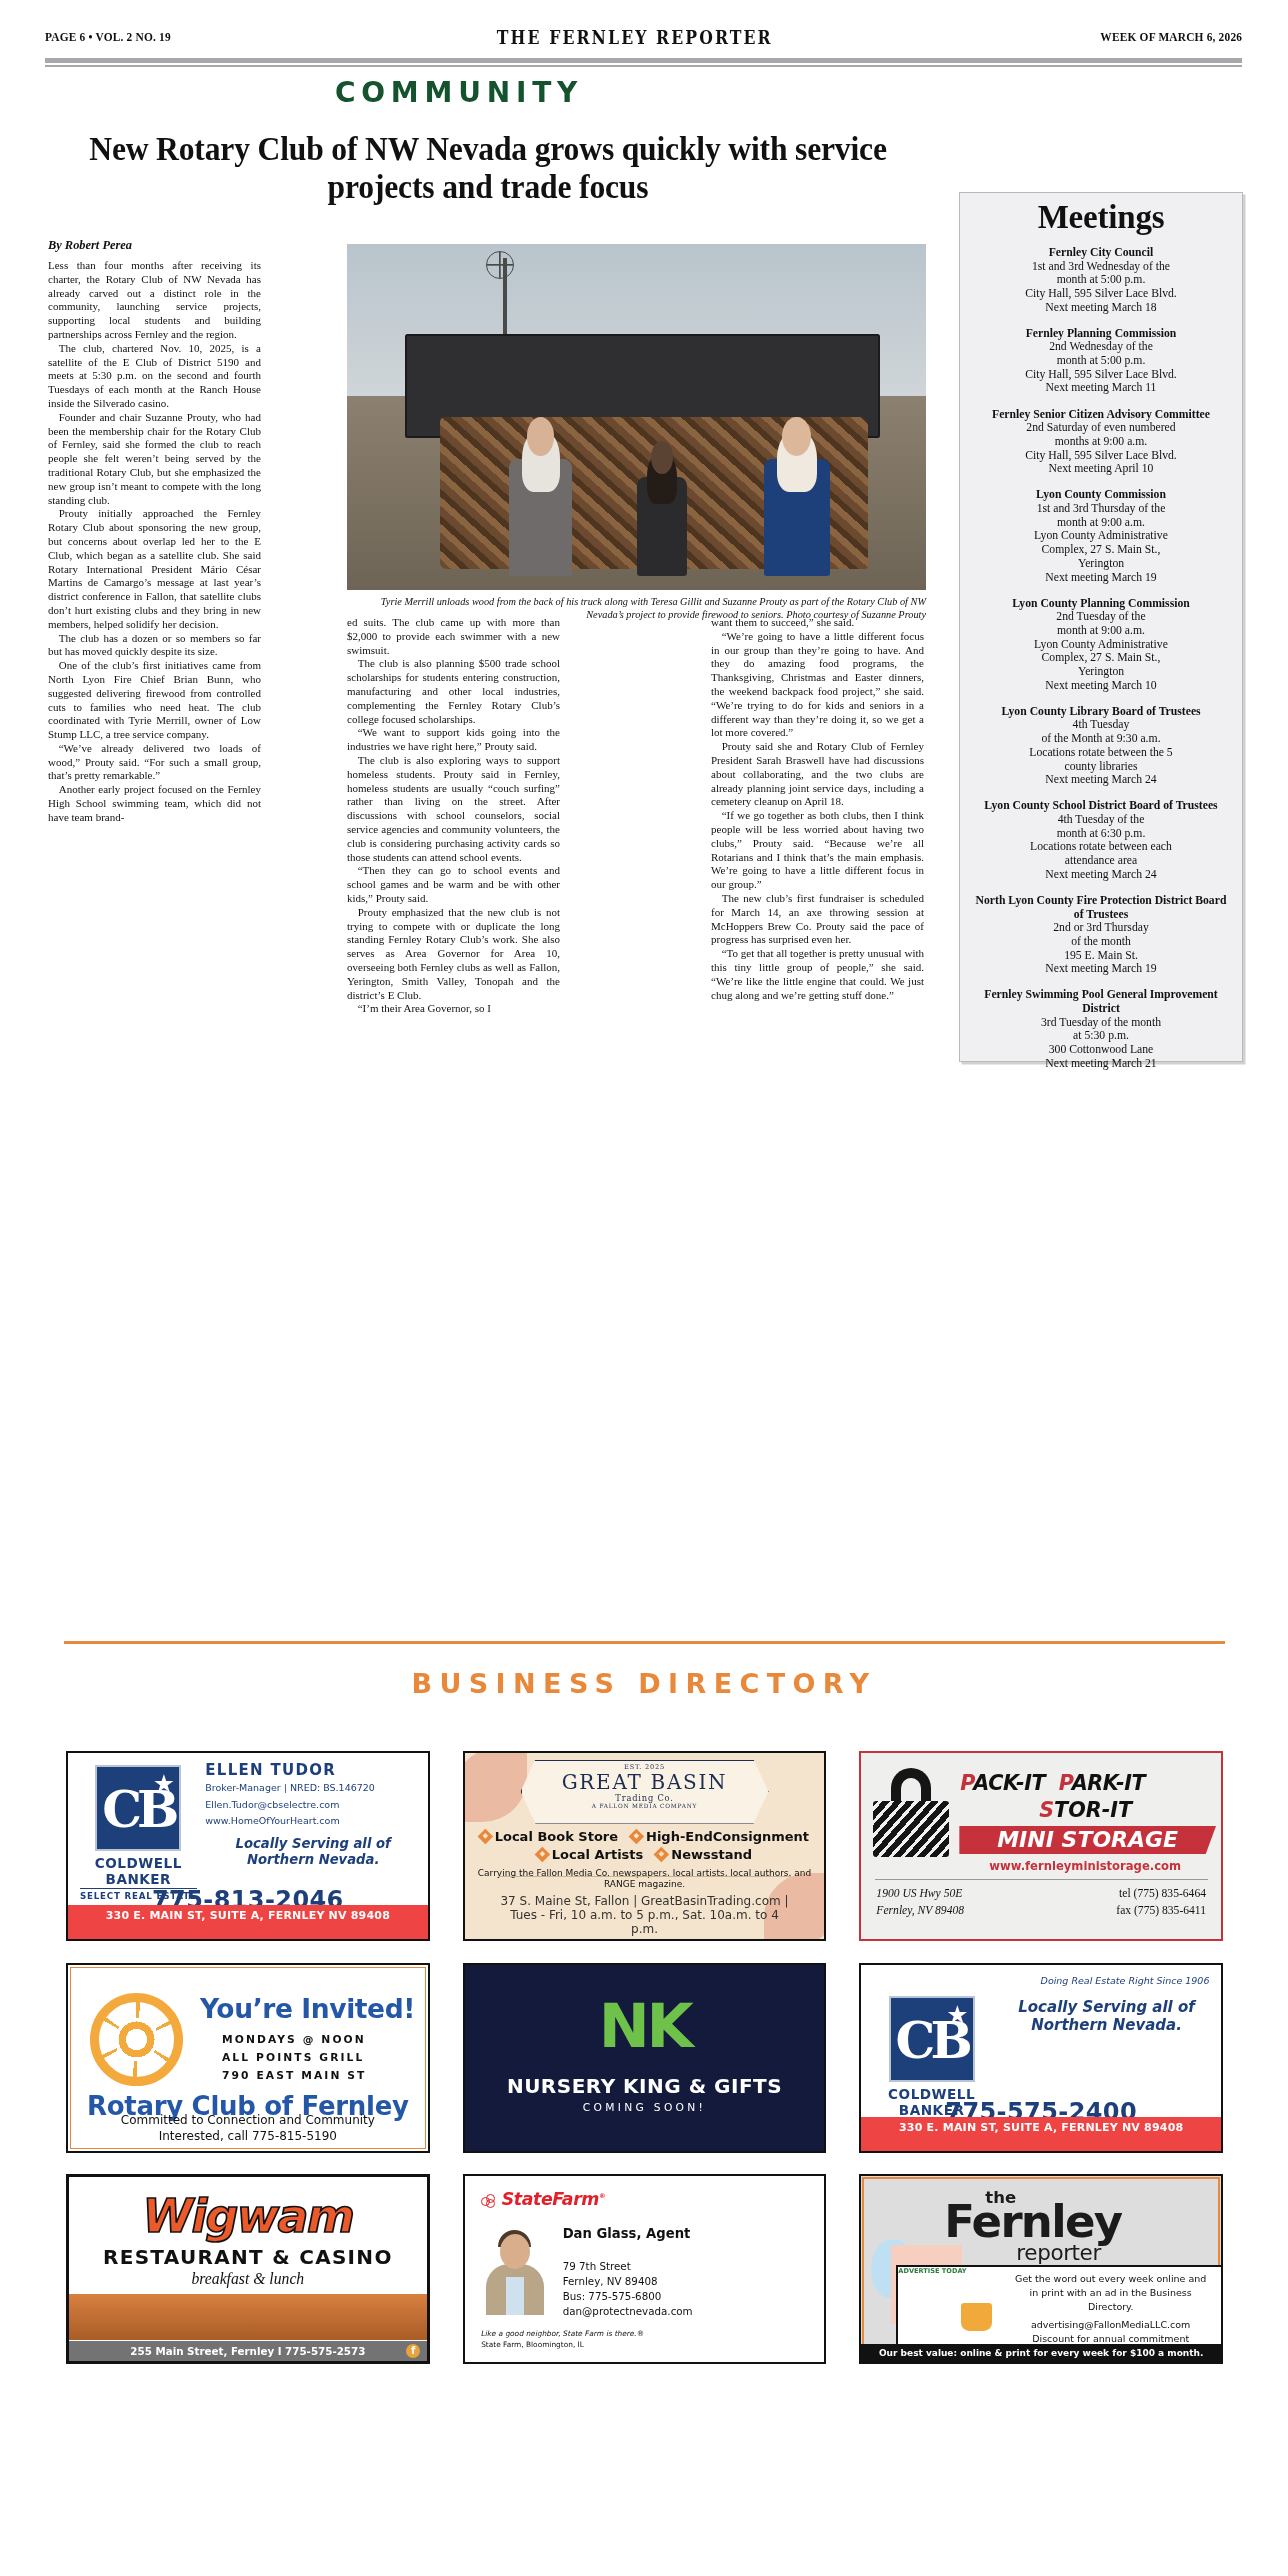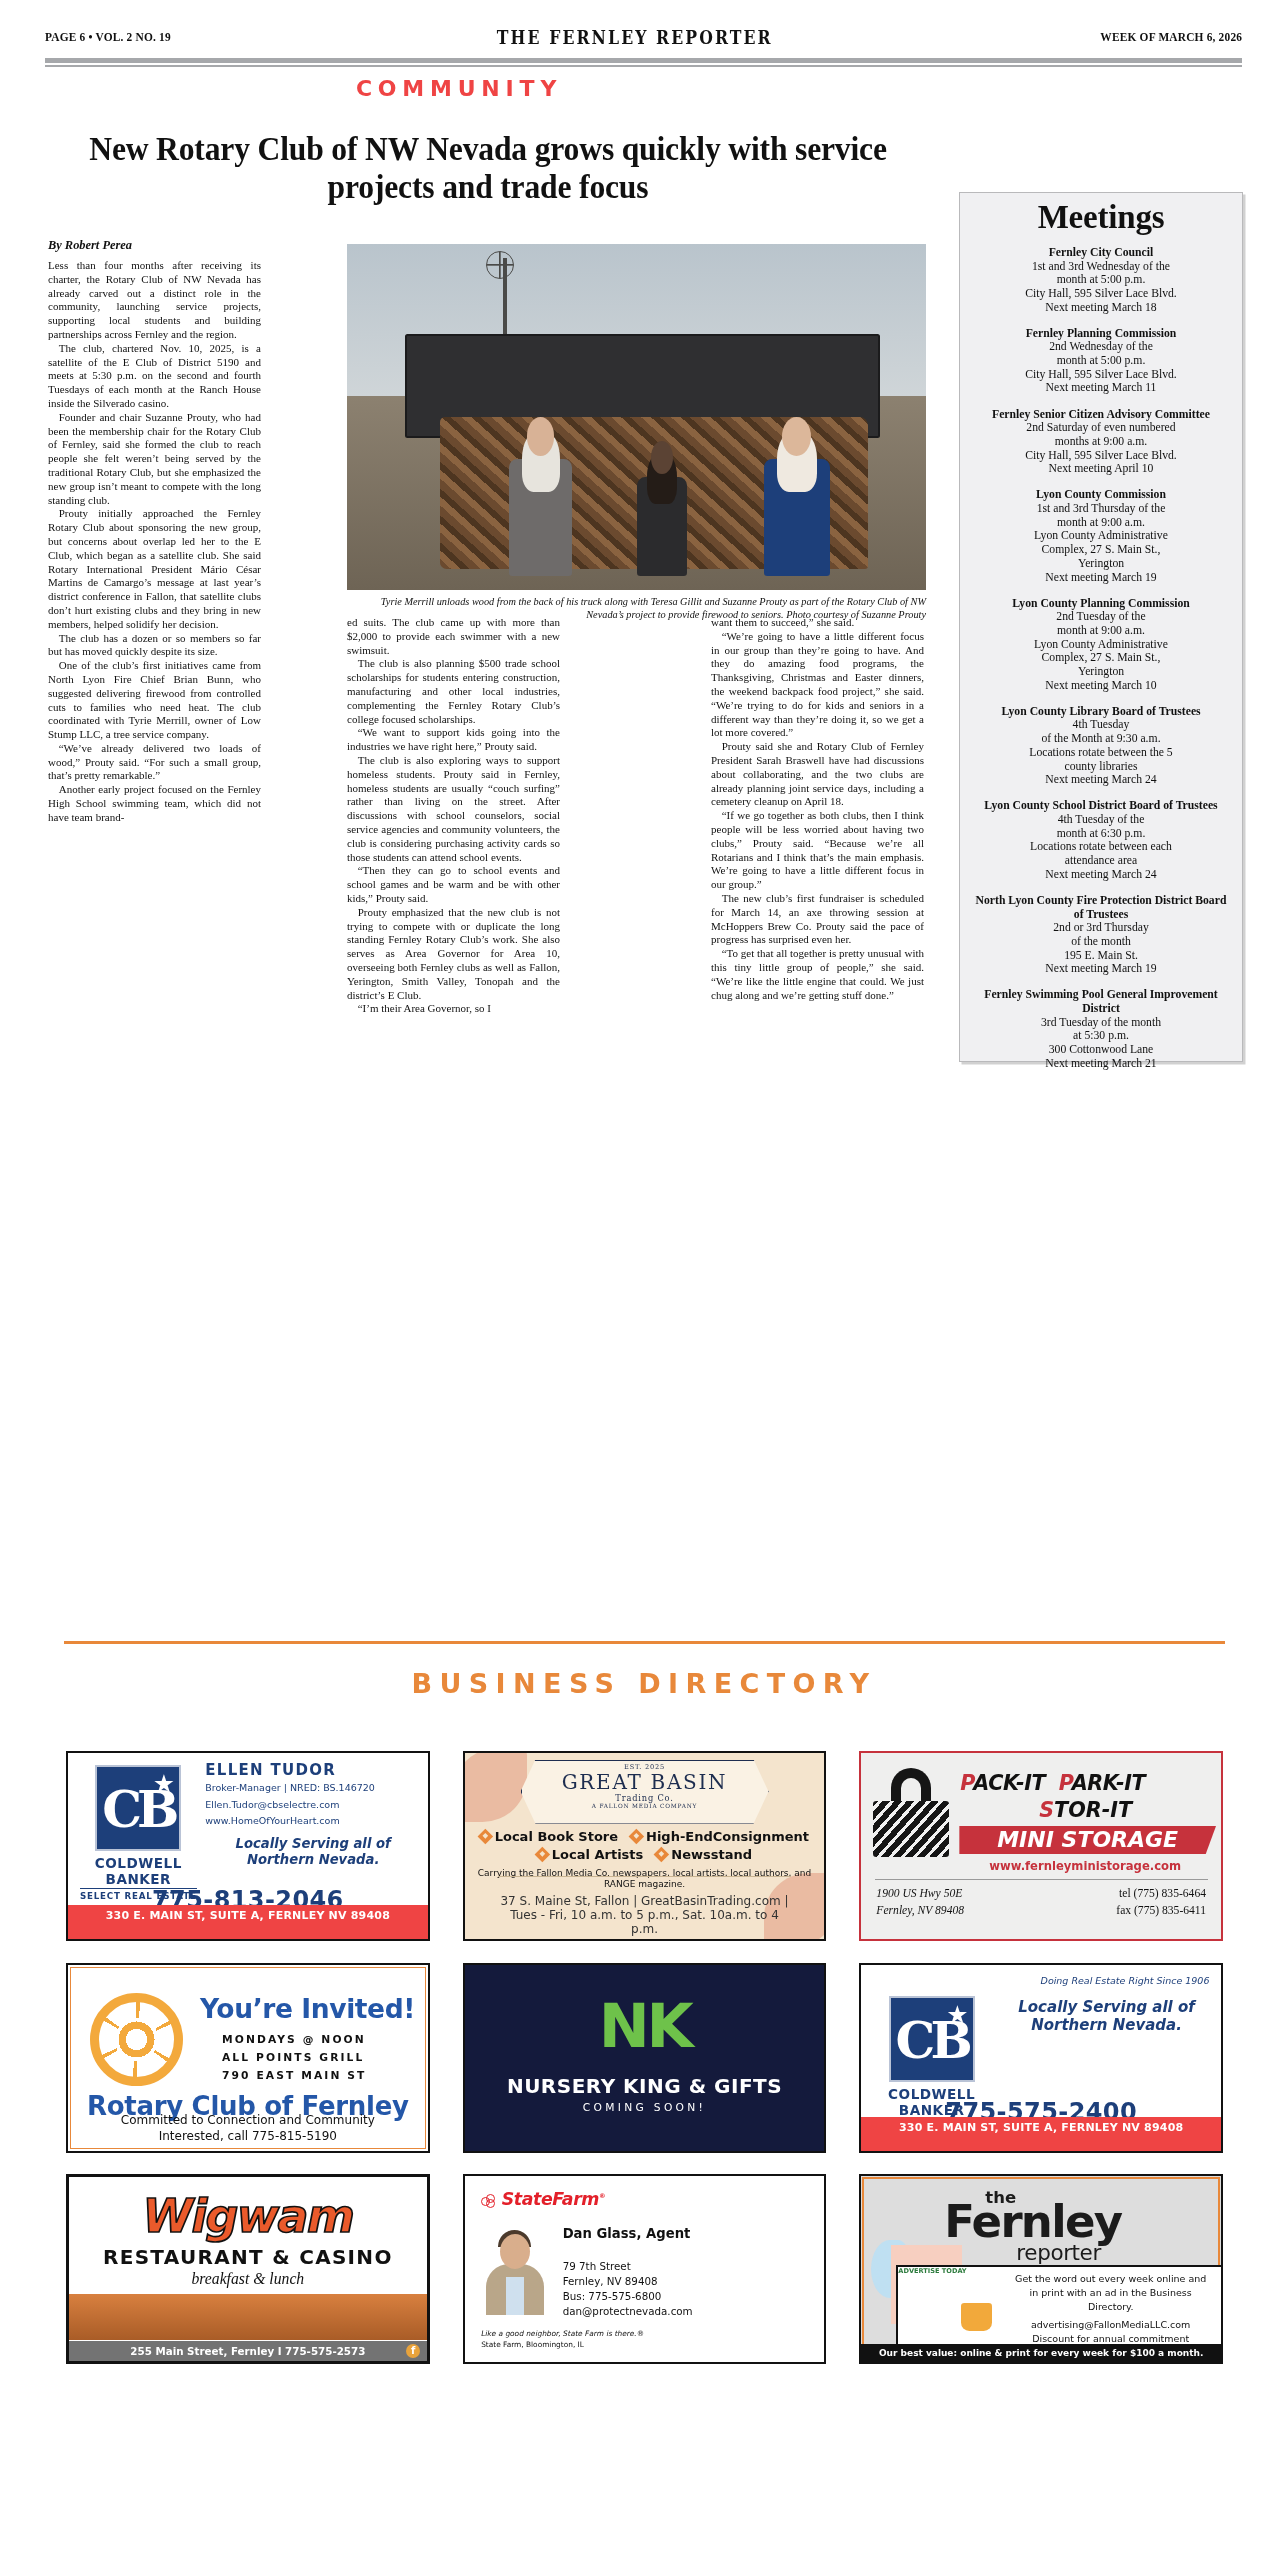--- a/index.html
+++ b/index.html
@@ -27,22 +27,22 @@
     transform:scaleY(1.15);
   }
   .rule-thick { position:absolute; left:45px; top:58px; width:1197px; height:5px; background:#a6a8ab; }
   .rule-thin  { position:absolute; left:45px; top:65px; width:1197px; height:1.7px; background:#a6a8ab; }
 
   
   .kicker {
     position:absolute; left:0; top:76px; width:918px;
     text-align:center;
     font-family:"DejaVu Sans", sans-serif;
-    font-weight:bold; font-size:22px; letter-spacing:5.8px;
-    color:#ef4444;
+    font-weight:bold; font-size:28px; letter-spacing:5.8px;
+    color:#14532d;
   }
 
   
   .headline {
     position:absolute; left:50px; top:107px; width:876px;
     text-align:center;
     font-family:"Liberation Serif", serif;
     font-weight:bold; font-size:34px; line-height:1.13;
     letter-spacing:-0.2px;
     transform:scaleX(0.93); transform-origin:center top;

